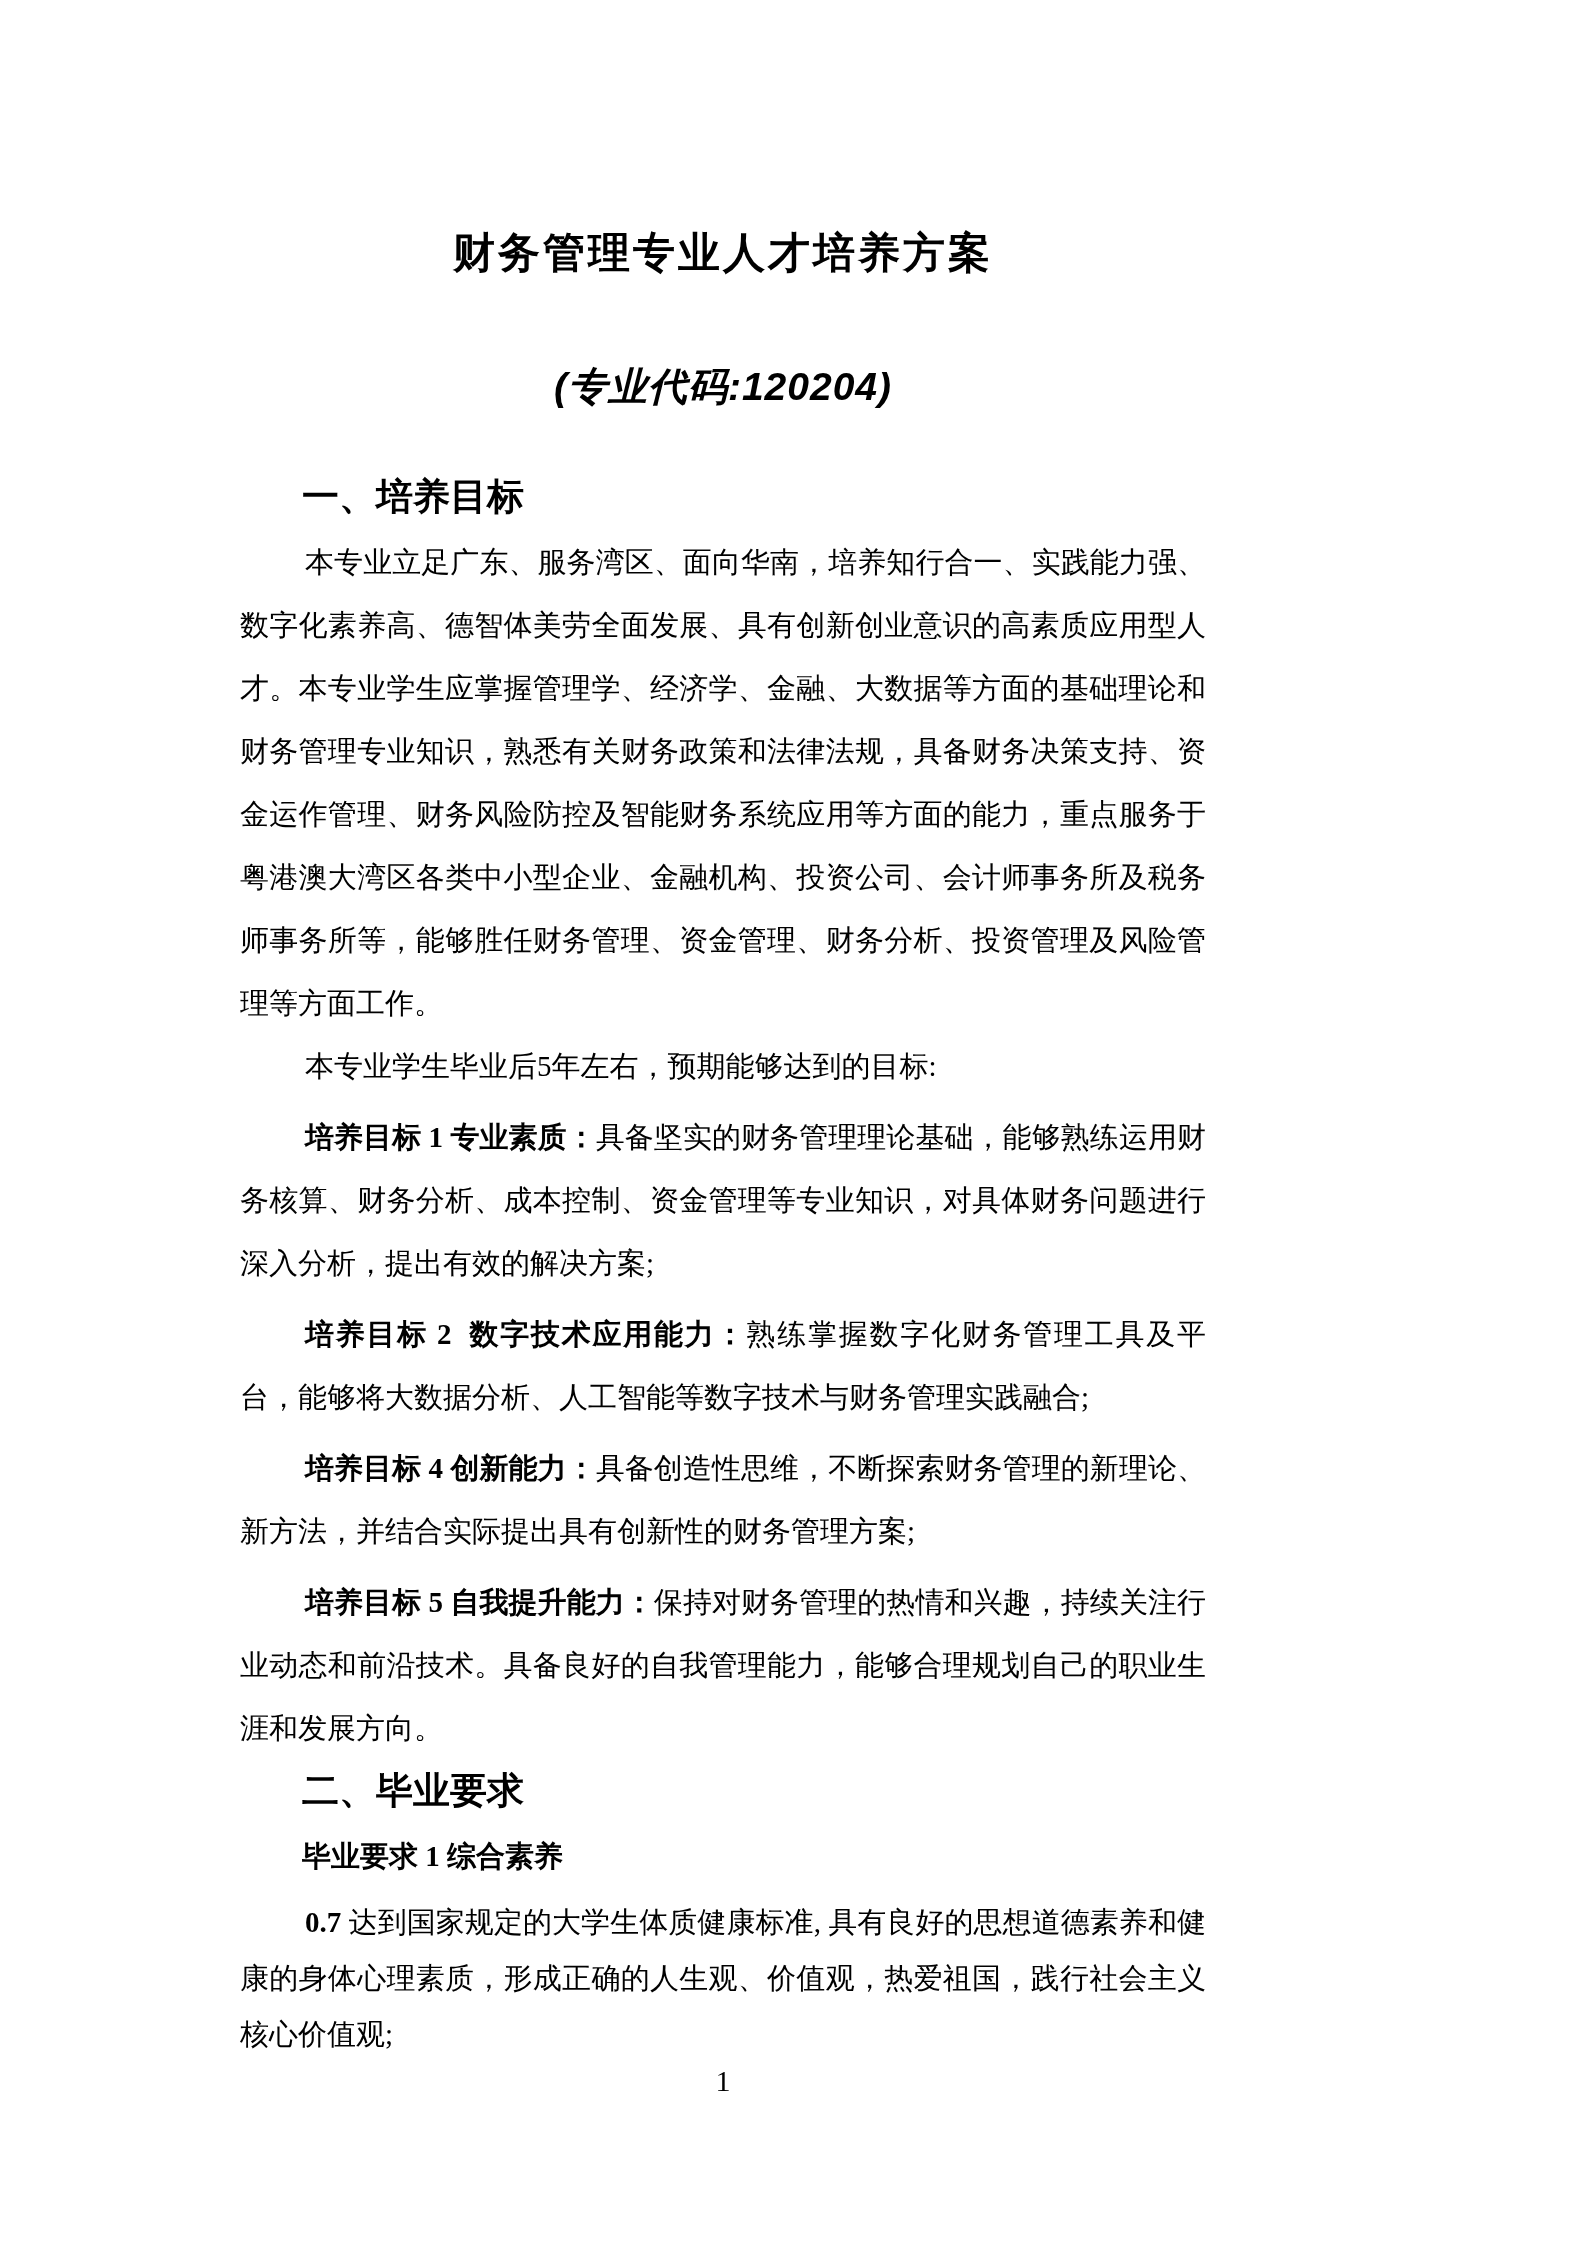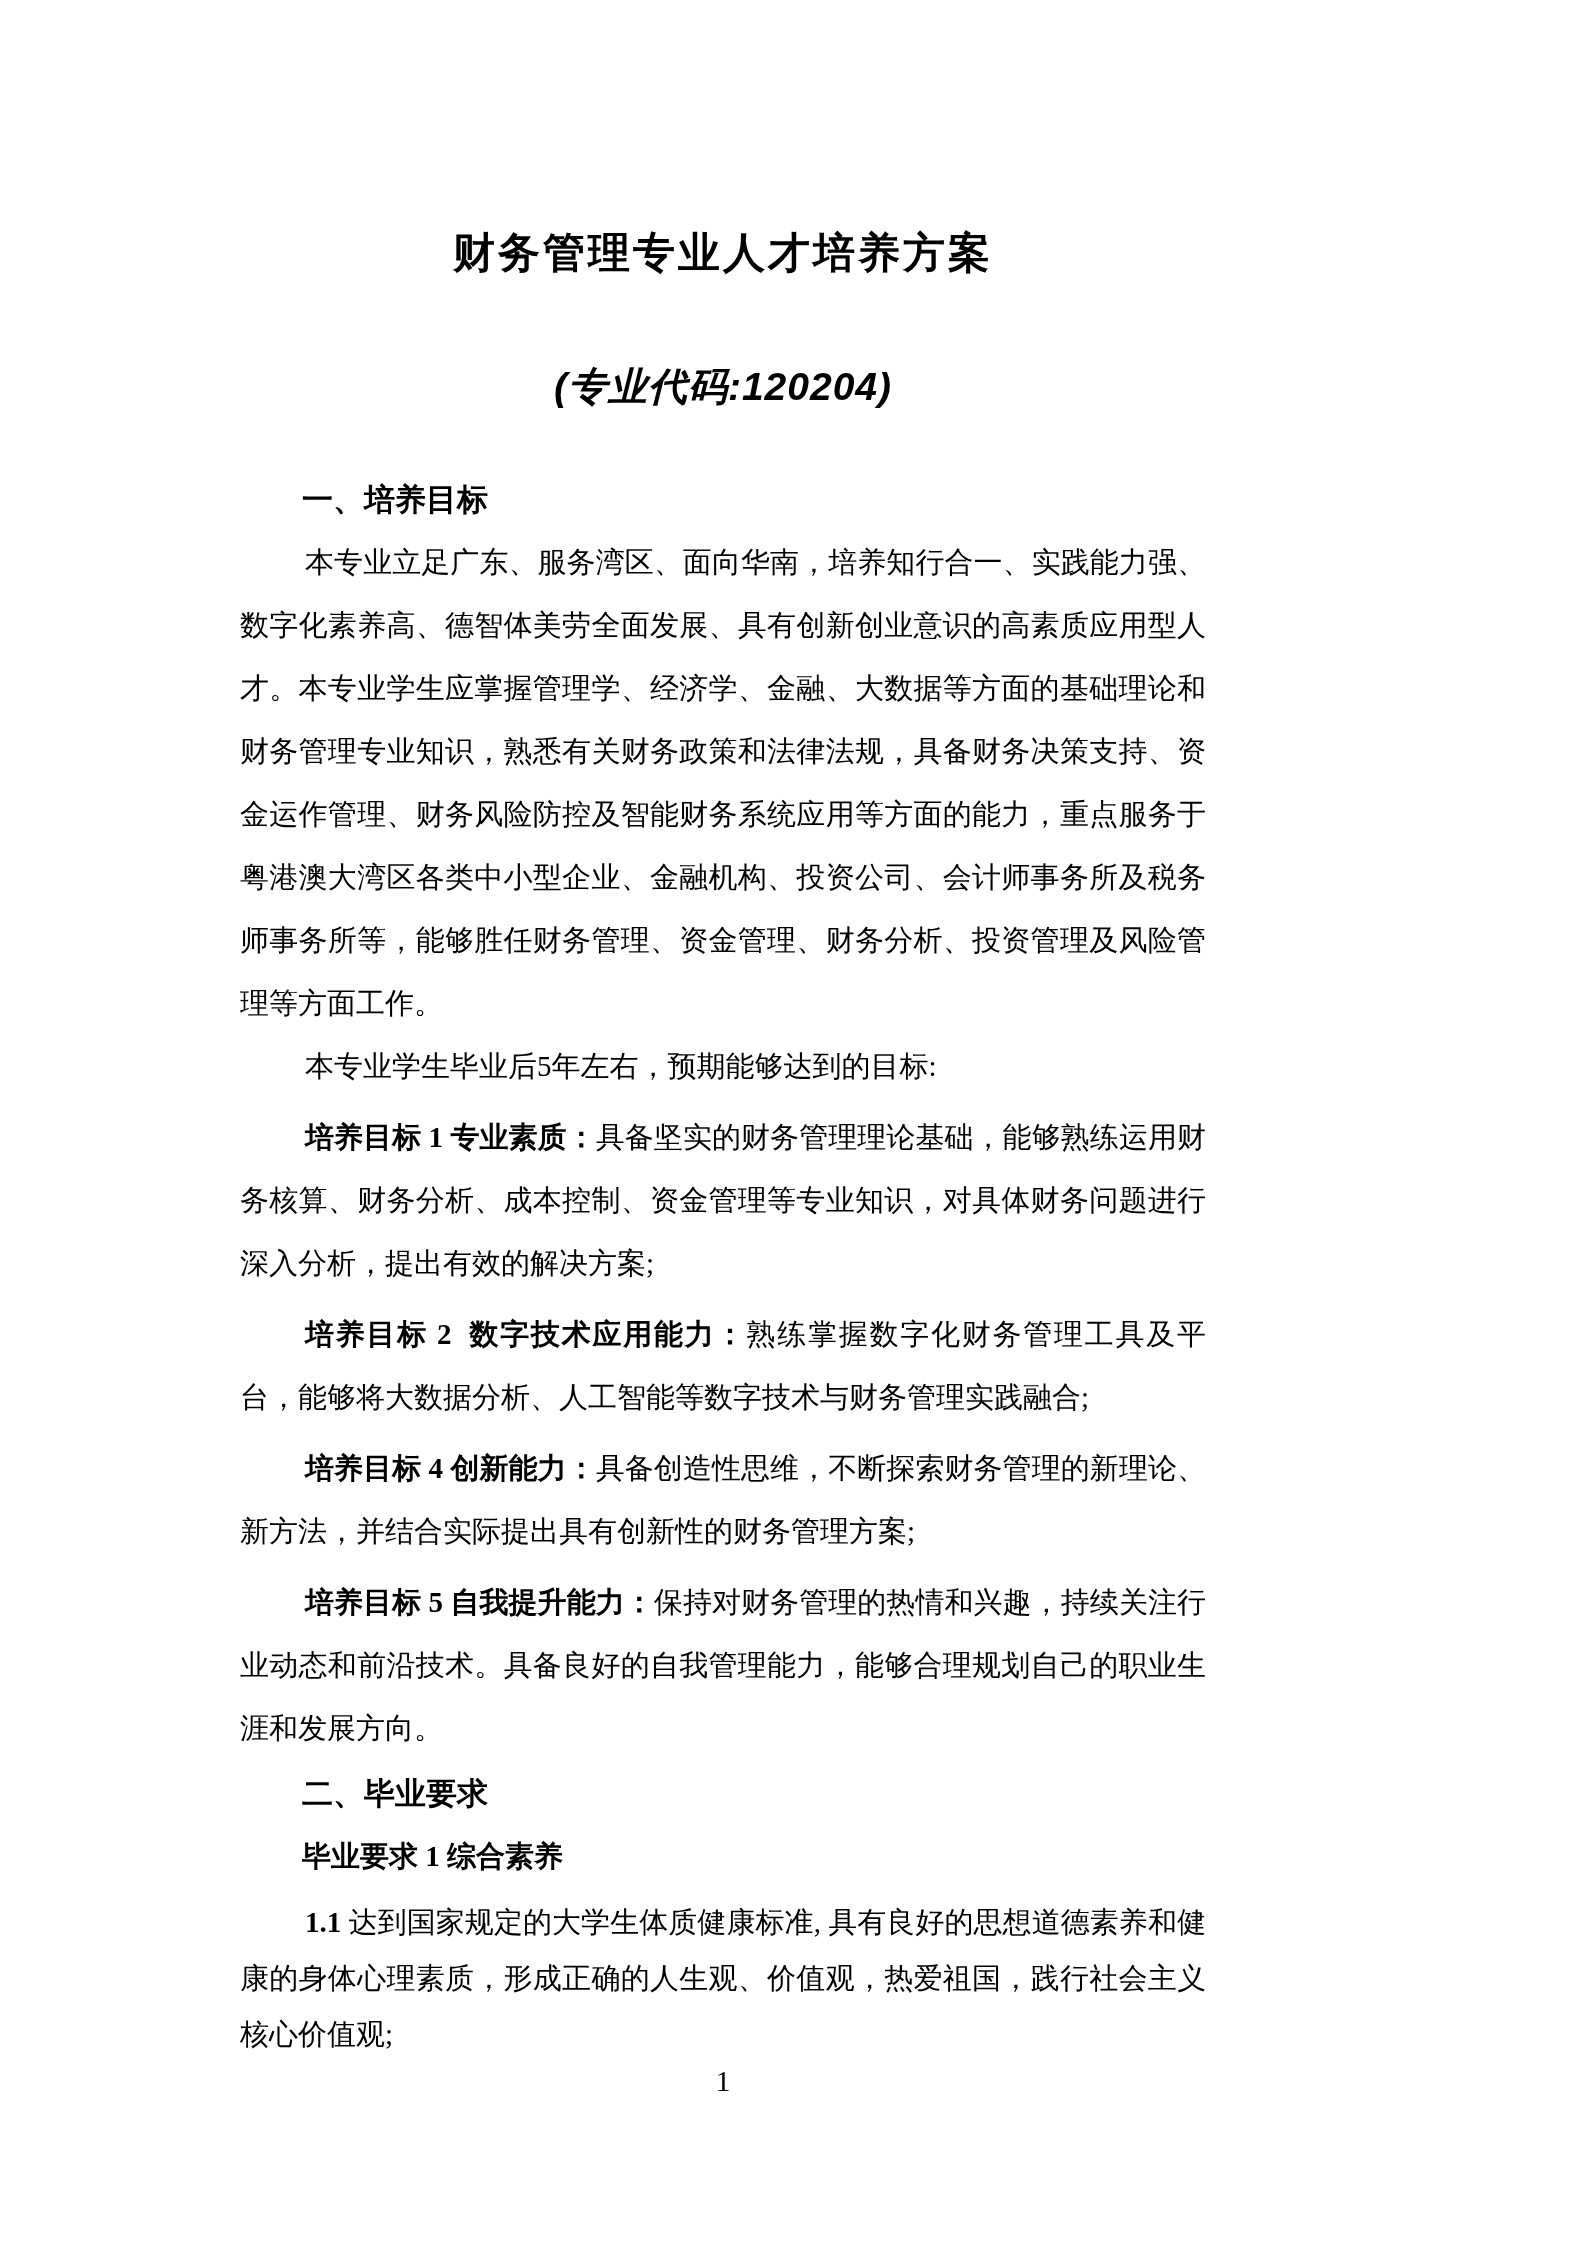--- a/index.html
+++ b/index.html
@@ -28,23 +28,23 @@
     font-family: "Liberation Sans", sans-serif;
     font-weight: bold;
     font-size: 39px;
     line-height: 1.2;
     letter-spacing: 1px;
     font-style: italic;
   }
   .content { margin: 0 240px; }
   .sec-heading {
     margin: 0 0 0 62px;
-    font-family: Liberation Serif, serif;
+    font-family: Liberation Mono, monospace;
     font-weight: bold;
-    font-size: 31px;
+    font-size: 37px;
     line-height: 63px;
   }
   #sec1-heading { margin-top: 57px; }
   #sec2-heading { margin-top: 2px; }
   .req-heading {
     margin: 0 0 0 62px;
     font-weight: bold;
     font-size: 29px;
     line-height: 63px;
   }
@@ -91,19 +91,19 @@
 
 
     <p class="para indent goal"><span class="goal-label">培养目标 4 创新能力：</span><span>具备创造性思维，不断探索财务管理的新理论、新方法，并结合实际提出具有创新性的财务管理方案;</span></p>
 
     <p class="para indent goal"><span class="goal-label">培养目标 5 自我提升能力：</span><span>保持对财务管理的热情和兴趣，持续关注行业动态和前沿技术。具备良好的自我管理能力，能够合理规划自己的职业生涯和发展方向。</span></p>
 
     <h2 class="sec-heading" id="sec2-heading">二、毕业要求</h2>
 
     <h3 class="req-heading">毕业要求 1 综合素养</h3>
 
-    <p class="para indent item"><span class="item-label">1.1</span><span> 达到国家规定的大学生体质健康标准, 具有良好的思想道德素养和健康的身体心理素质，形成正确的人生观、价值观，热爱祖国，践行社会主义核心价值观;</span></p>
+    <p class="para indent item"><span class="item-label">0.7</span><span> 达到国家规定的大学生体质健康标准, 具有良好的思想道德素养和健康的身体心理素质，形成正确的人生观、价值观，热爱祖国，践行社会主义核心价值观;</span></p>
 
   </div>
 
   <div class="page-number">1</div>
 
 </div>
 
 </body></html>

